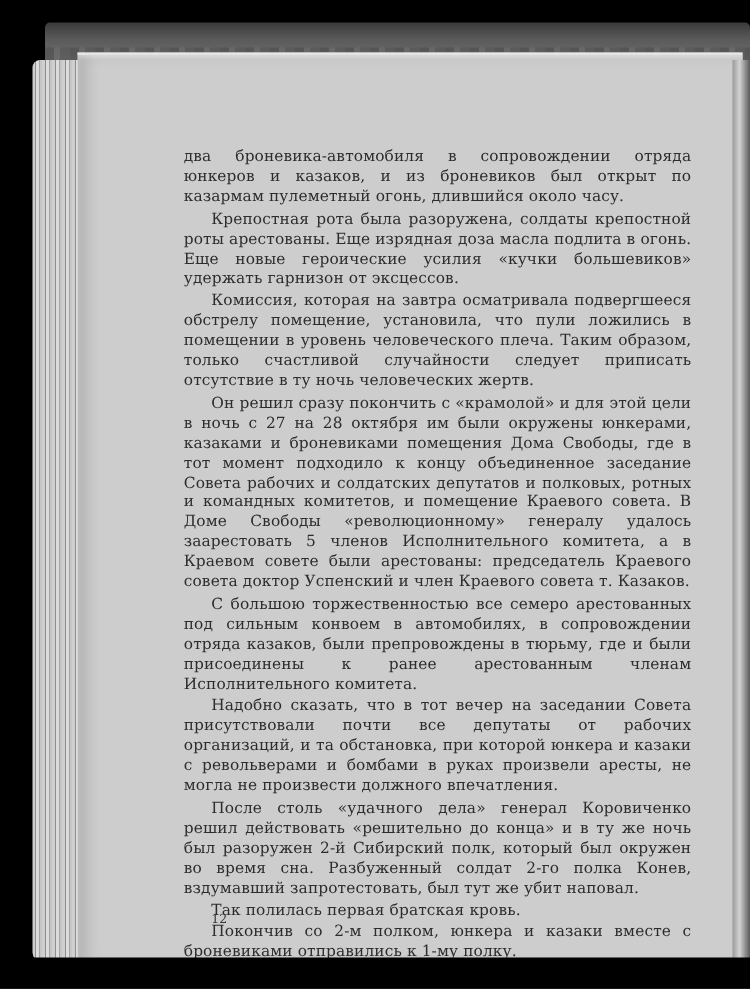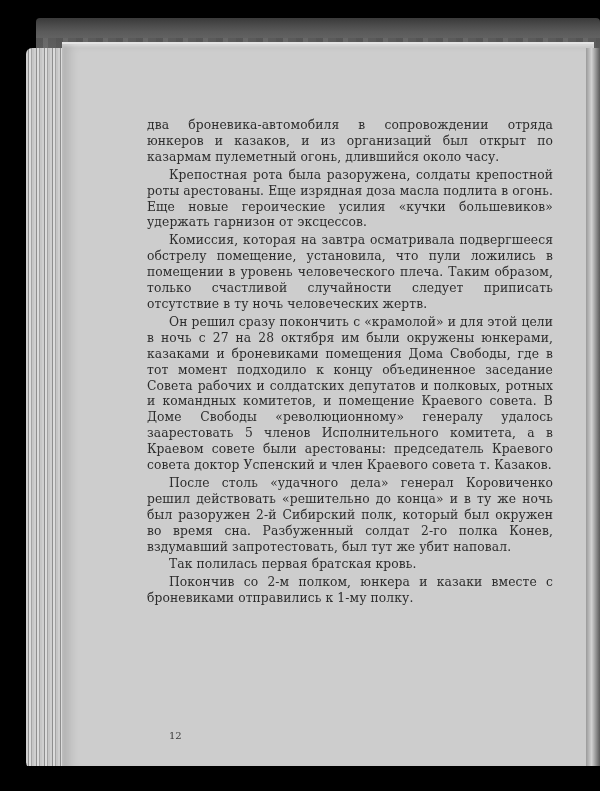--- a/index.html
+++ b/index.html
@@ -48,24 +48,26 @@
 </style>
 </head>
 <body>
 
 <div class="top-edge"></div>
 <div class="page-stack"></div>
 <div class="page"></div>
 <div class="page-right-edge"></div>
 
 <div class="text-block">
-  <p class="para">два броневика-автомобиля в сопровождении отряда юнкеров и казаков, и из организаций был открыт по казармам пулеметный огонь, длившийся около часу.</p>
+  <p class="para">два броневика-автомобиля в сопровождении отряда юнкеров и казаков, и из броневиков был открыт по казармам пулеметный огонь, длившийся около часу.</p>
   <p class="para indent">Крепостная рота была разоружена, солдаты крепостной роты арестованы. Еще изрядная доза масла подлита в огонь. Еще новые героические усилия «кучки большевиков» удержать гарнизон от эксцессов.</p>
   <p class="para indent">Комиссия, которая на завтра осматривала подвергшееся обстрелу помещение, установила, что пули ложились в помещении в уровень человеческого плеча. Таким образом, только счастливой случайности следует приписать отсутствие в ту ночь человеческих жертв.</p>
   <p class="para indent">Он решил сразу покончить с «крамолой» и для этой цели в ночь с 27 на 28 октября им были окружены юнкерами, казаками и броневиками помещения Дома Свободы, где в тот момент подходило к концу объединенное заседание Совета рабочих и солдатских депутатов и полковых, ротных и командных комитетов, и помещение Краевого совета. В Доме Свободы «революционному» генералу удалось заарестовать 5 членов Исполнительного комитета, а в Краевом совете были арестованы: председатель Краевого совета доктор Успенский и член Краевого совета т. Казаков.</p>
+  <p class="para indent">С большою торжественностью все семеро арестованных под сильным конвоем в автомобилях, в сопровождении отряда казаков, были препровождены в тюрьму, где и были присоединены к ранее арестованным членам Исполнительного комитета.</p>
+  <p class="para indent">Надобно сказать, что в тот вечер на заседании Совета присутствовали почти все депутаты от рабочих организаций, и та обстановка, при которой юнкера и казаки с револьверами и бомбами в руках произвели аресты, не могла не произвести должного впечатления.</p>
   <p class="para indent">После столь «удачного дела» генерал Коровиченко решил действовать «решительно до конца» и в ту же ночь был разоружен 2-й Сибирский полк, который был окружен во время сна. Разбуженный солдат 2-го полка Конев, вздумавший запротестовать, был тут же убит наповал.</p>
   <p class="para indent">Так полилась первая братская кровь.</p>
   <p class="para indent">Покончив со 2-м полком, юнкера и казаки вместе с броневиками отправились к 1-му полку.</p>
 
 </div>
 
 <div class="page-number">12</div>
 <div class="bottom-shadow"></div>
 
 </body></html>

